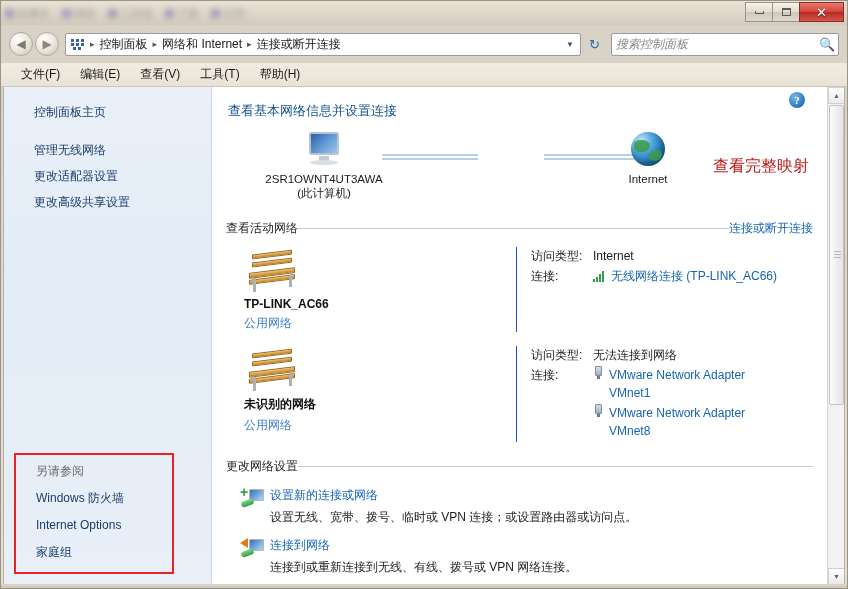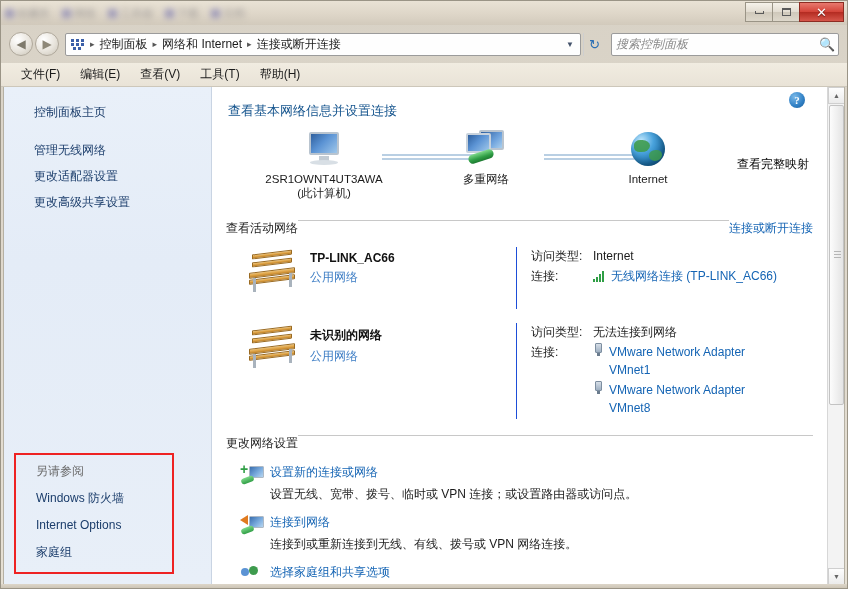--- a/index.html
+++ b/index.html
@@ -202,21 +202,21 @@
     position: absolute; text-align: center; width: 120px;
   }
   .map-node .lbl { font-size: 11.5px; color: #1b1b1b; line-height: 14px; }
   .map-line {
     position: absolute; height: 6px; top: 26px;
     border-top: 2px solid #b9cfe3;
     border-bottom: 2px solid #b9cfe3;
   }
   #view-full-map {
     position: absolute; right: 4px; top: 28px;
-    font-size: 12px; color: #000000;
+    font-size: 16px; color: #b91c1c;
   }
 
   
   .ic-computer { width: 42px; height: 36px; margin: 0 auto 4px; position: relative; }
   .ic-computer .screen {
     position: absolute; left: 6px; top: 0; width: 30px; height: 23px;
     background: linear-gradient(135deg, #2e5f9e 0%, #5b93d4 45%, #9fc7ea 100%);
     border: 2px solid #b9c4cf; border-radius: 2px;
   }
   .ic-computer .stand {
@@ -255,29 +255,29 @@
     opacity: .9;
   }
   .ic-globe::after {
     content: ""; position: absolute; left: 18px; top: 18px;
     width: 13px; height: 11px; background: #3e9b4e; border-radius: 50% 40% 55% 45%;
     opacity: .85;
   }
 
   
   .sec-head {
-    display: flex; gap: 0; margin-top: 10px;
+    display: flex; align-items: center; gap: 0; margin-top: 10px;
   }
   .sec-head .t { font-size: 12px; color: #1b1b1b; white-space: nowrap; }
   .sec-head .rule { flex: 1; height: 1px; background: #c8c8c8; }
   .sec-head .act { font-size: 12px; color: #1464b4; white-space: nowrap; }
 
   
   .net-row { display: flex; margin-top: 10px; }
-  .net-left { width: 290px; display: flex; align-items: flex-start; padding-left: 18px; }
+  .net-left { width: 290px; display: flex; align-items: flex-start; padding-left: 18px; flex-direction: column; }
   .net-right {
     flex: 1; border-left: 1px solid #1d4ed8; padding-left: 14px; min-height: 62px;
   }
   .ic-bench { width: 56px; height: 46px; flex: none; position: relative; margin-right: 10px; }
   .ic-bench .slat {
     position: absolute; background: linear-gradient(to bottom, #f0c271 0%, #d79a3d 60%, #b87d27 100%);
     border: 1px solid #9a6a20; border-radius: 1px;
   }
   .ic-bench .b1 { left: 8px; top: 5px;  width: 40px; height: 5px; transform: skewY(-7deg); }
   .ic-bench .b2 { left: 8px; top: 13px; width: 40px; height: 5px; transform: skewY(-7deg); }
@@ -506,28 +506,20 @@
                 <div class="screen"></div>
                   <div class="stand"></div>
                   <div class="base"></div>
               </div>
               <div class="lbl">2SR1OWNT4UT3AWA</div>
               <div class="lbl">(此计算机)</div>
             </div>
 
             <div class="map-line" style="left:156px; width:96px;"></div>
 
-            <div class="map-node" style="left:200px; top:2px;">
-              <div class="ic-multi">
-                <div class="s2"></div>
-                  <div class="s1"></div>
-                  <div class="plug"></div>
-              </div>
-              <div class="lbl">多重网络</div>
-            </div>
 
             <div class="map-line" style="left:318px; width:96px;"></div>
 
             <div class="map-node" style="left:362px; top:4px;">
               <div class="ic-globe"></div>
               <div class="lbl">Internet</div>
             </div>
 
             <div id="view-full-map">查看完整映射</div>
           </div>

